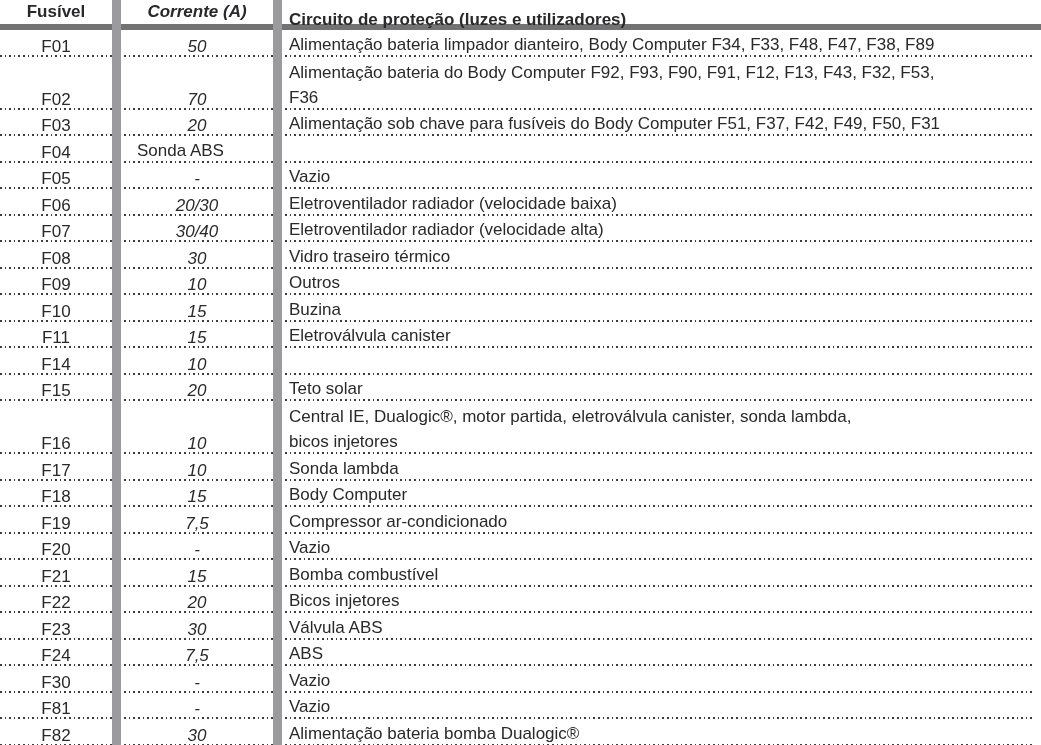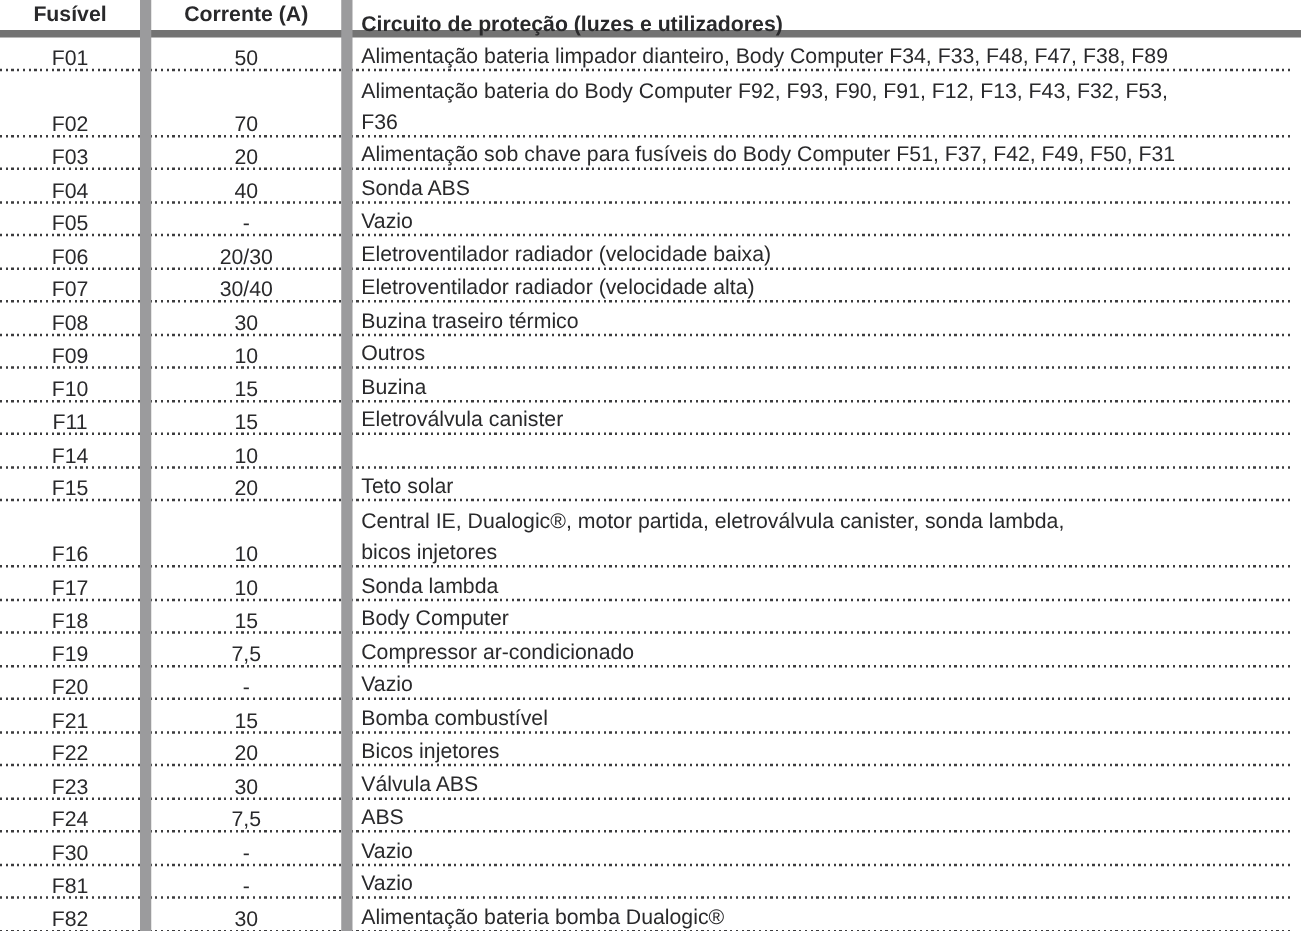--- a/index.html
+++ b/index.html
@@ -64,20 +64,21 @@
     justify-content: center;
     flex: none;
   }
   .gap { width: 9px; flex: none; }
   .c2 {
     width: 152px;
     display: flex;
     align-items: center;
     justify-content: center;
     flex: none;
+    font-style: italic;
   }
   .c3 {
     flex: 1;
     display: flex;
     align-items: center;
     padding-left: 7px;
     padding-right: 4px;
     min-width: 0;
     margin-top: 14px;
   }
@@ -145,23 +146,20 @@
       <div class="gap"></div>
       <div class="c3">
         <span>Alimentação sob chave para fusíveis do Body Computer F51, F37, F42, F49, F50, F31</span>
       </div>
     </div>
       <div class="row">
       <div class="c1">
         <span>F04</span>
       </div>
       <div class="gap"></div>
-      <div class="c2">
-        <span>40</span>
-      </div>
       <div class="gap"></div>
       <div class="c3">
         <span>Sonda ABS</span>
       </div>
     </div>
       <div class="row">
       <div class="c1">
         <span>F05</span>
       </div>
       <div class="gap"></div>
@@ -202,21 +200,21 @@
       <div class="row">
       <div class="c1">
         <span>F08</span>
       </div>
       <div class="gap"></div>
       <div class="c2">
         <span>30</span>
       </div>
       <div class="gap"></div>
       <div class="c3">
-        <span>Buzina traseiro térmico</span>
+        <span>Vidro traseiro térmico</span>
       </div>
     </div>
       <div class="row">
       <div class="c1">
         <span>F09</span>
       </div>
       <div class="gap"></div>
       <div class="c2">
         <span>10</span>
       </div>

